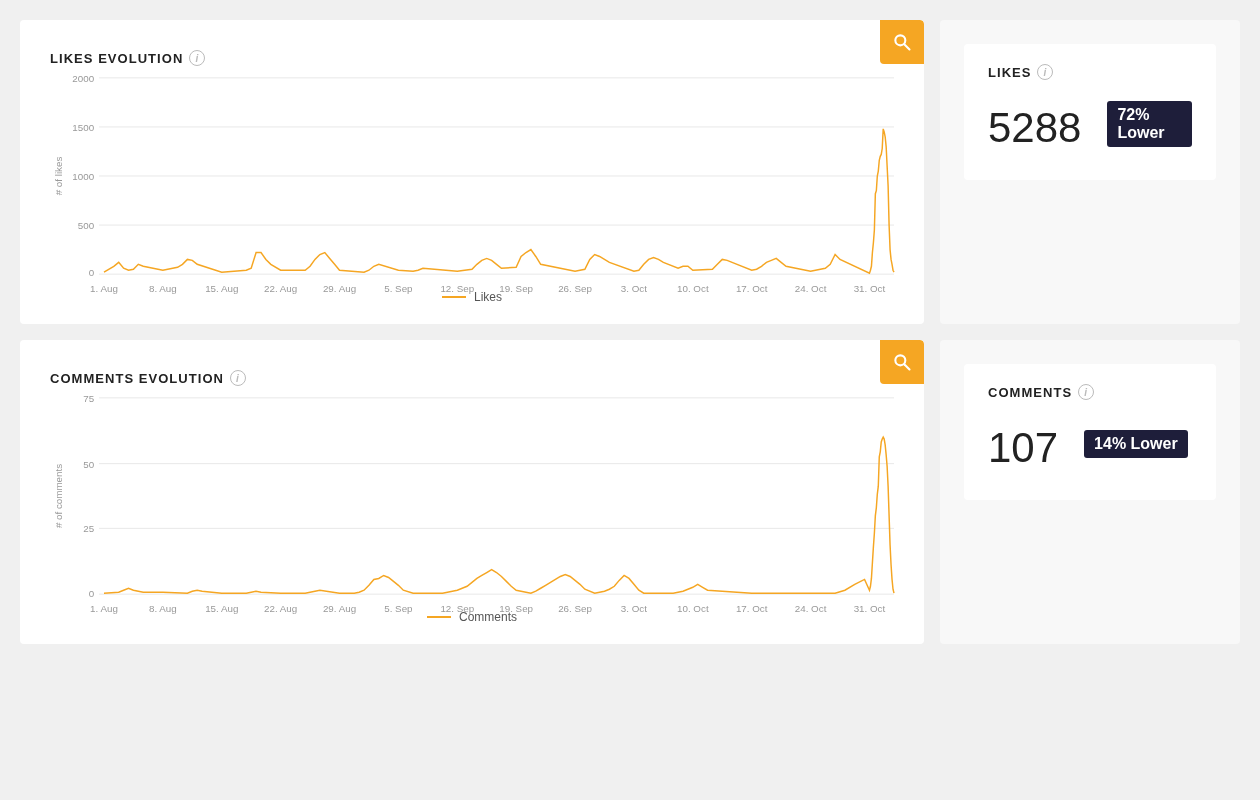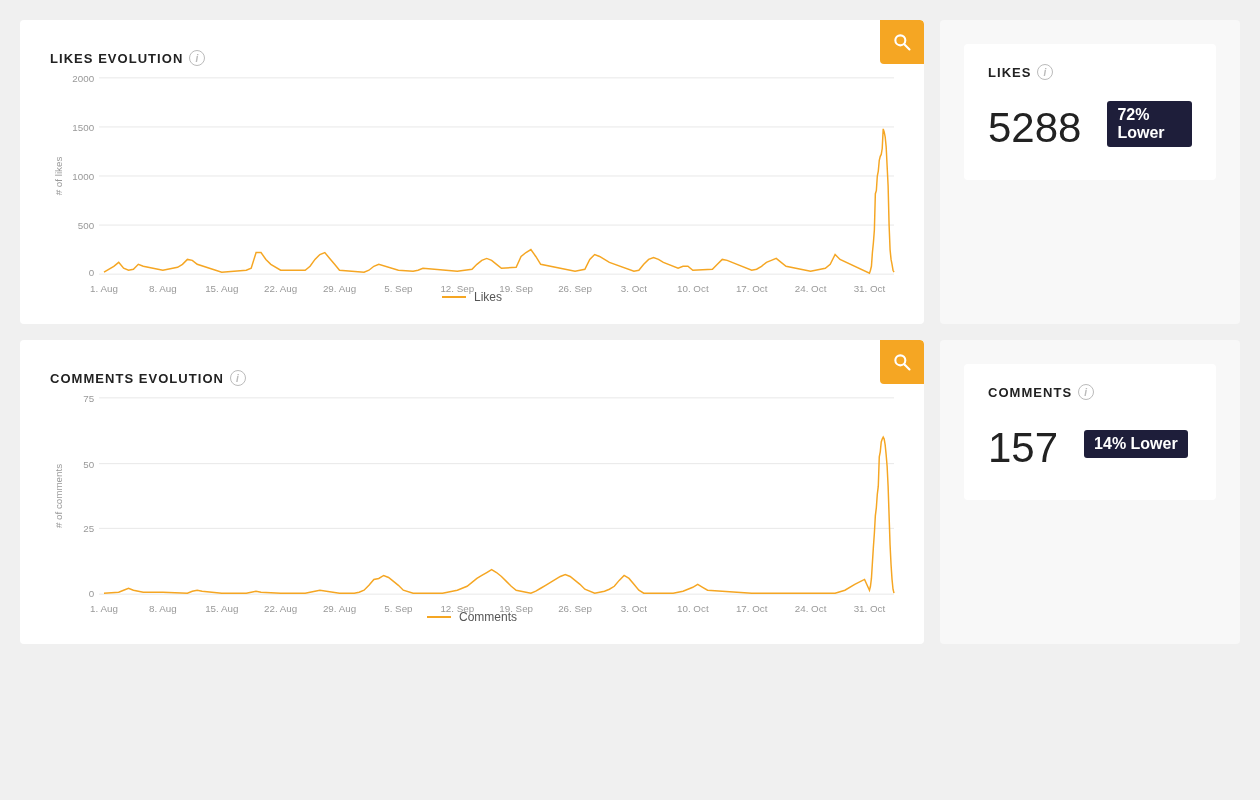--- a/index.html
+++ b/index.html
@@ -325,20 +325,20 @@
       </div>
     </div>
 
     <div class="stats-panel">
       <div class="stats-panel-inner">
         <div class="panel-title">
           <span>COMMENTS</span>
           <span class="info-icon">i</span>
         </div>
         <div class="stats-value-row">
-          <span class="stats-value">157</span>
+          <span class="stats-value">107</span>
           <span class="stats-badge">14% Lower</span>
         </div>
       </div>
     </div>
   </div>
 
 </div>
 
 </body></html>

